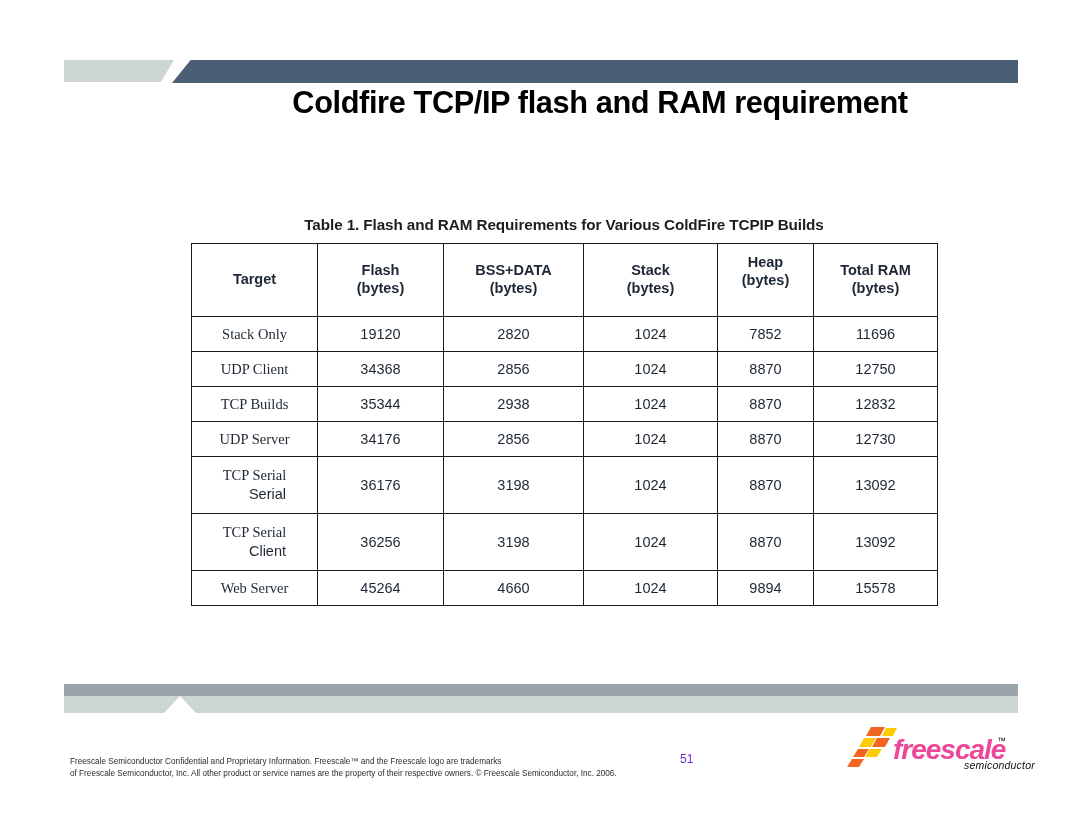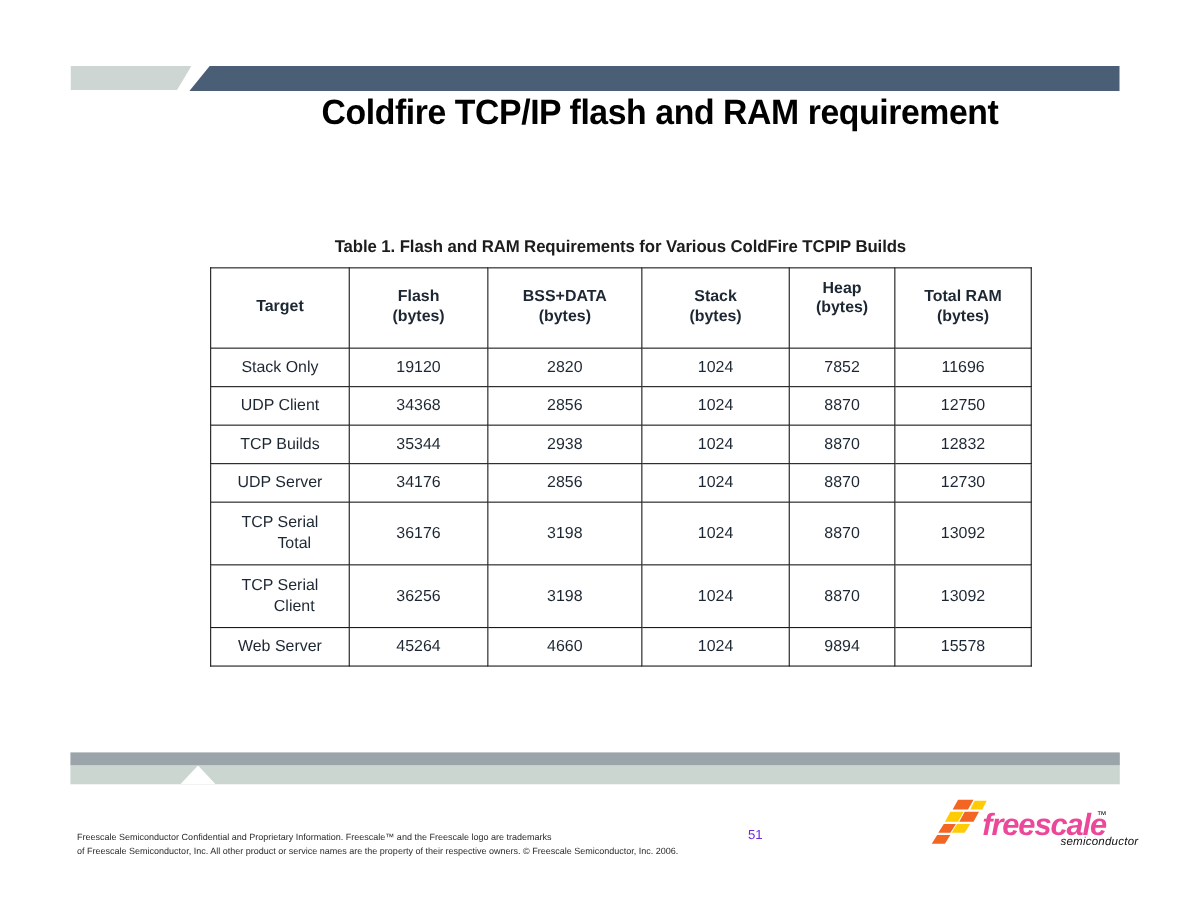--- a/index.html
+++ b/index.html
@@ -104,21 +104,21 @@
     font-weight: normal;
     height: 34px;
     padding: 0 4px;
     line-height: 1.28;
   }
   table.req-table td.two-line {
     height: 56px;
   }
   .hdr-line1 { display: block; }
   .hdr-line2 { display: block; }
-  .cell-l1 { display: block; }
+  .cell-l1 { display: block; font-family: Liberation Serif, serif; }
   .cell-l2 { display: block; padding-left: 26px; }
 
   
   col.c-target { width: 126px; }
   col.c-flash  { width: 126px; }
   col.c-bss    { width: 140px; }
   col.c-stack  { width: 134px; }
   col.c-heap   { width: 96px; }
   col.c-total  { width: 124px; }
 
@@ -292,21 +292,21 @@
           </td>
         <td>34176</td>
         <td>2856</td>
         <td>1024</td>
         <td>8870</td>
         <td>12730</td>
       </tr>
       <tr>
         <td class="two-line">
           <span class="cell-l1">TCP Serial</span>
-          <span class="cell-l2">Total</span>
+          <span class="cell-l2">Serial</span>
         </td>
         <td class="two-line">36176</td>
         <td class="two-line">3198</td>
         <td class="two-line">1024</td>
         <td class="two-line">8870</td>
         <td class="two-line">13092</td>
       </tr>
       <tr>
         <td class="two-line">
           <span class="cell-l1">TCP Serial</span>

